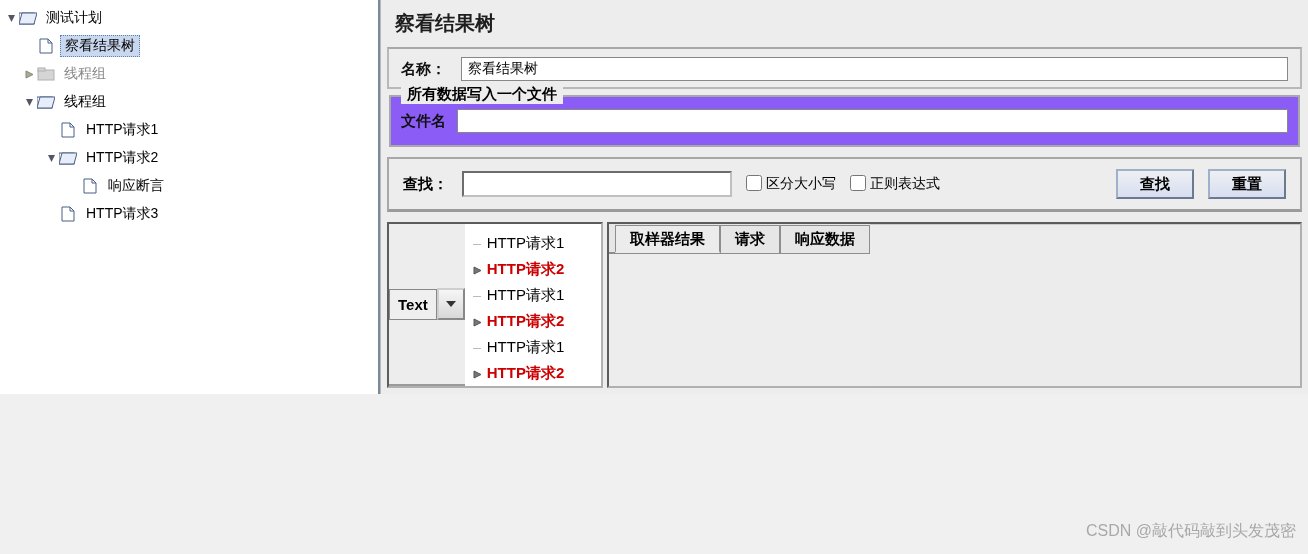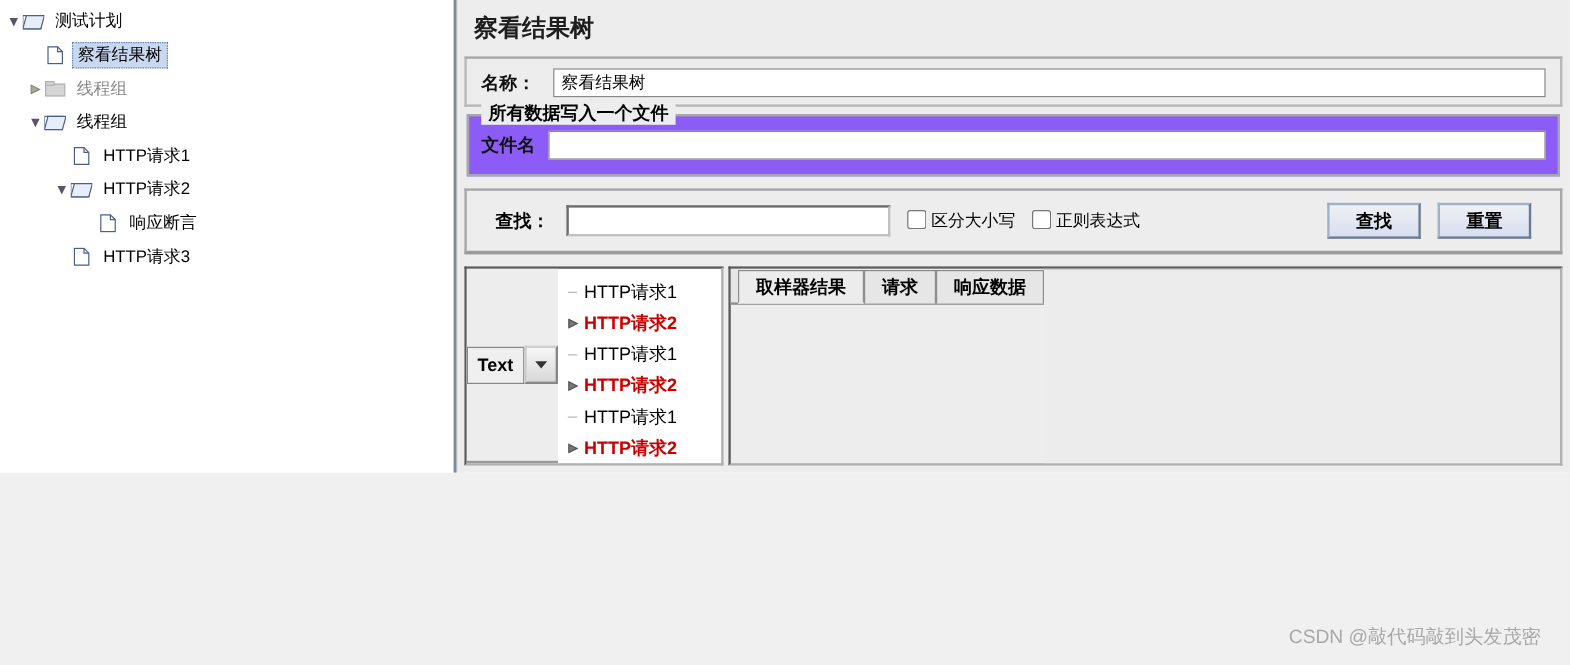--- a/index.html
+++ b/index.html
@@ -19,21 +19,21 @@
 .right { flex:1; background:#ededed; display:flex; flex-direction:column; border-left:1px solid #b9b9b9; }
 .title-row { padding: 10px 14px 10px; font-size: 20px; font-weight: bold; color:#1e1e1e; }
 .fields { border:2px solid #b8b8b8; border-top:2px solid #a8a8a8; background:#ededed; padding:6px 12px 4px; margin: 0 6px; }
 .frow { display:flex; align-items:center; margin: 2px 0; justify-content: flex-end; }
 .flabel { width:60px; font-size:15px; color:#111; font-weight:bold; }
 .finput { flex:1; height:24px; border:1px solid #888; background:#fff; padding:2px 6px; font-size:14px; }
 
 .fieldset { margin: 6px 8px 0; border:2px solid #a8a8a8; background:#8b5cf6; position:relative; padding:10px 10px 10px; }
 .fieldset .legend { position:absolute; top:-12px; left:10px; background:#ededed; padding:0 6px; font-size:15px; font-weight:bold; }
 
-.searchbar { border:2px solid #a8a8a8; border-bottom:3px solid #9b9b9b; margin:10px 6px 0; padding:10px 24px; display:flex; align-items:center; gap:14px; background:#ededed; }
+.searchbar { border:2px solid #a8a8a8; border-bottom:3px solid #9b9b9b; margin:10px 6px 0; padding:10px 14px; display:flex; align-items:center; gap:14px; background:#ededed; }
 .sb-label { font-size:15px; font-weight:bold; }
 .sb-input { width:270px; height:26px; border:2px inset #c0c0c0; background:#fff; }
 .chk { display:flex; gap:4px; font-size:14px; }
 .chk input { width:16px; height:16px; }
 .btn { height:30px; padding:0 22px; border:2px solid #6c7a91; border-top-color:#9fb1c9; border-left-color:#9fb1c9; background:linear-gradient(#eef0f3,#d7def1); font-size:15px; font-weight:bold; cursor:pointer; }
 
 .lower { display:flex; flex:1; margin:10px 6px 6px; gap:4px; min-height:0; }
 .lp { width:216px; display:flex; flex-direction:row; border:2px inset #b0b0b0; background:#fff; }
 .dd { display:flex; align-items:center; border-bottom:2px solid #9a9a9a; background:#ededed; }
 .dd-label { flex:1; padding:6px 8px; font-weight:bold; font-size:15px; border:1px solid #888; background:#efefef; }
@@ -43,21 +43,21 @@
 .res-item .bullet { width:14px; text-align:center; color:#777; }
 .res-item .txt { margin-left:2px; }
 .fail { color:#c00; font-weight:600; }
 
 .rp { flex:1; display:flex; flex-direction:row; border:2px inset #b0b0b0; background:#ededed; }
 .tabs { display:flex; height:30px; border-bottom:2px solid #8d8d8d; background:#e6e6e6; padding-left:6px; gap:0; }
 .tab { padding:4px 14px 0; font-size:15px; font-weight:bold; border:1px solid #8d8d8d; border-bottom:none; margin-right:0px; background:#e6e6e6; position:relative; top:1px; }
 .tab.active { background:#ececec; border-bottom:2px solid #ececec; }
 .rp-body { flex:1; border-top:1px solid #ccc; background:#ececec; }
 
-.watermark { position:absolute; right:24px; bottom:12px; color:rgba(80,80,80,0.45); font-size:16px; pointer-events:none; }
+.watermark { position:absolute; right:12px; bottom:12px; color:rgba(80,80,80,0.45); font-size:16px; pointer-events:none; }
 </style>
 </head>
 <body>
 
 <div class="app">
 
   <div class="left">
     <div class="tree-node">
       <span class="tree-ind" style="width:4px"></span>
       <span class="tree-tog">

